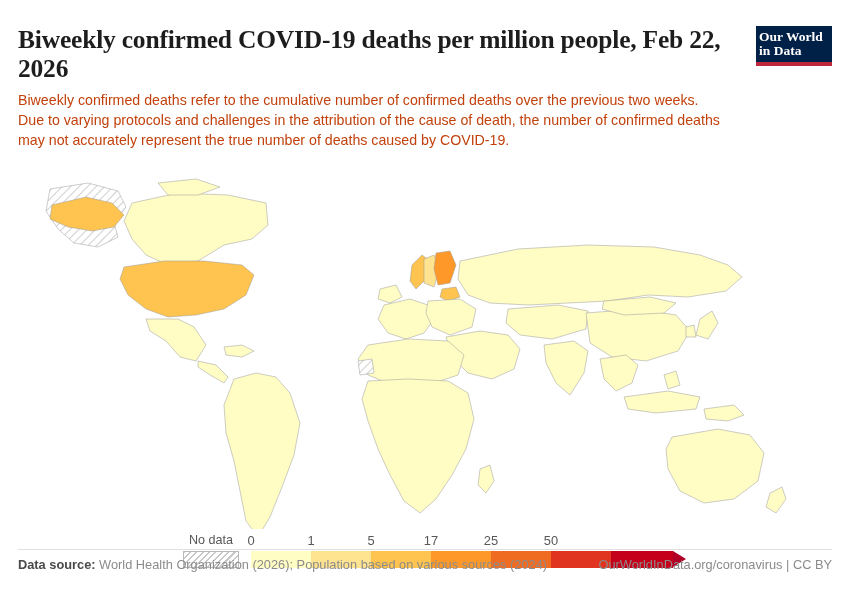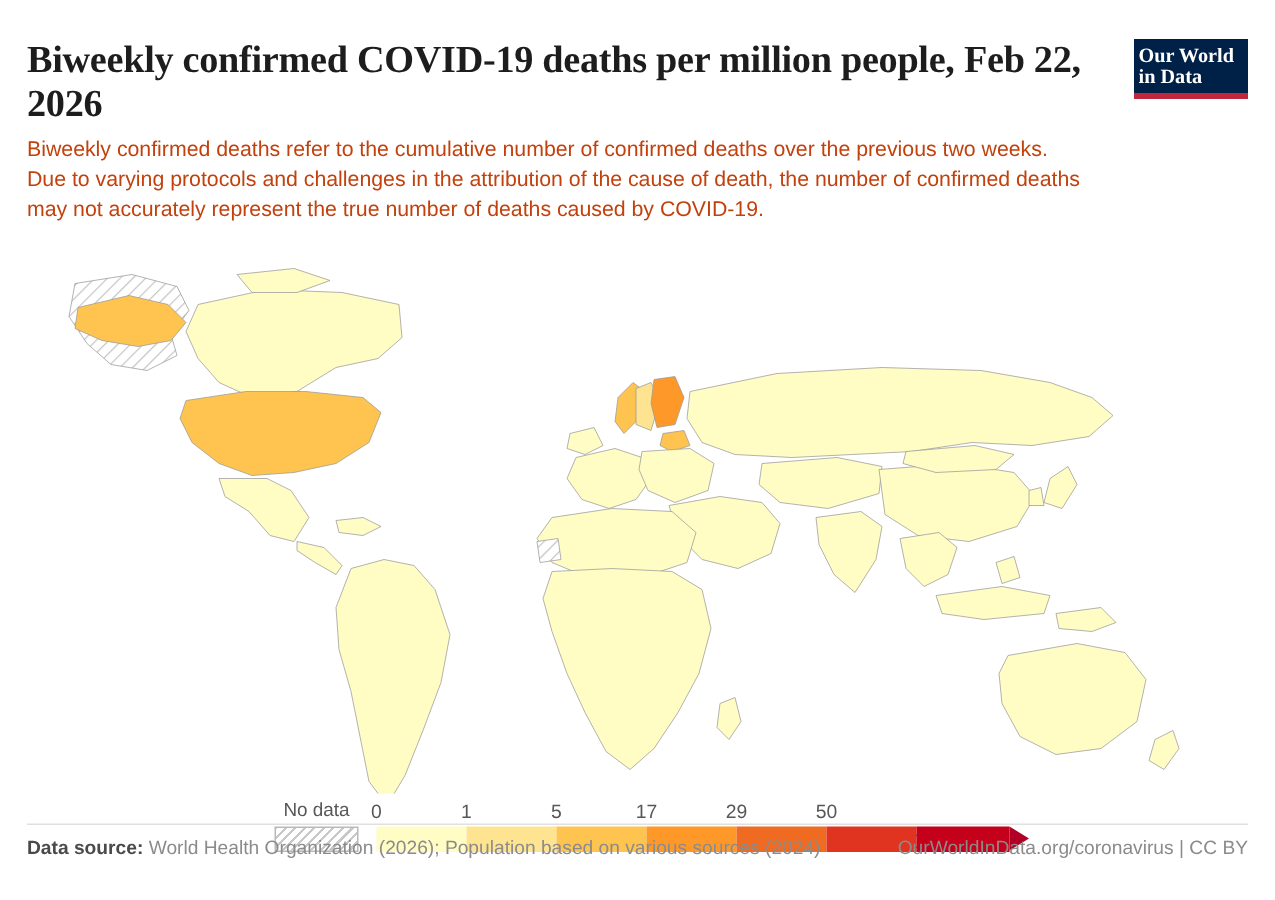--- a/index.html
+++ b/index.html
@@ -270,21 +270,21 @@
       <div class="nodata-block">
         <div class="nodata-label">No data</div>
         <div class="nodata-swatch"></div>
       </div>
       <div class="scale-block">
         <div class="scale-ticks">
           <span style="left:0px;">0</span>
           <span style="left:60px;">1</span>
           <span style="left:120px;">5</span>
           <span style="left:180px;">17</span>
-          <span style="left:240px;">29</span>
+          <span style="left:240px;">25</span>
           <span style="left:300px;">50</span>
           <span style="left:360px;margin-top:20px;">100</span>
         </div>
         <div class="scale-bars">
           <i style="width:60px;background:#fffcc4;"></i>
           <i style="width:60px;background:#fee391;"></i>
           <i style="width:60px;background:#fec44f;"></i>
           <i style="width:60px;background:#fe9929;"></i>
           <i style="width:60px;background:#f06b22;"></i>
           <i style="width:60px;background:#e03420;"></i>

